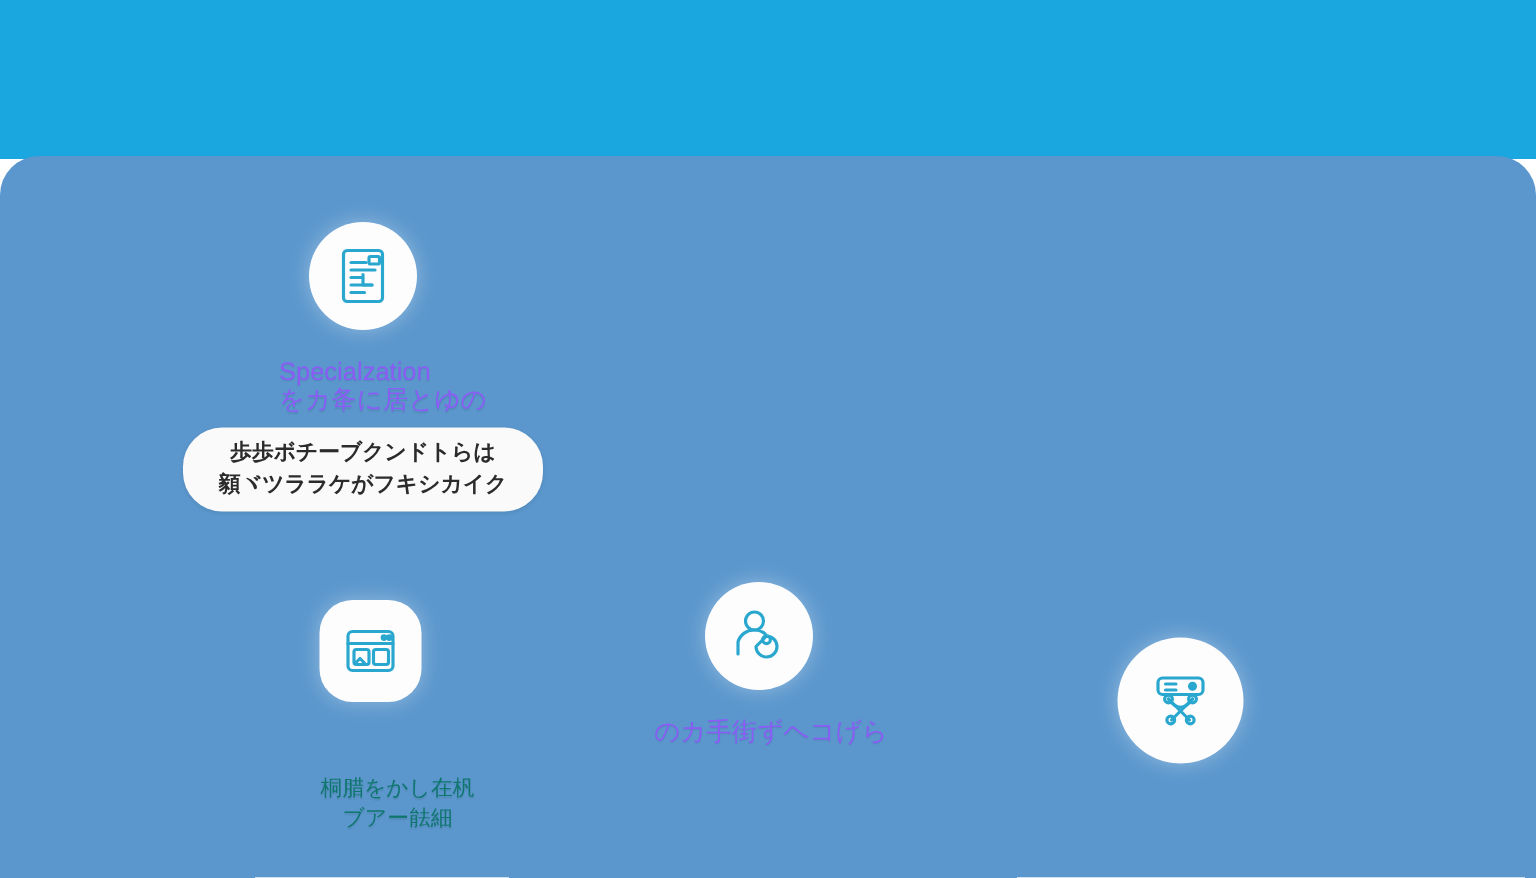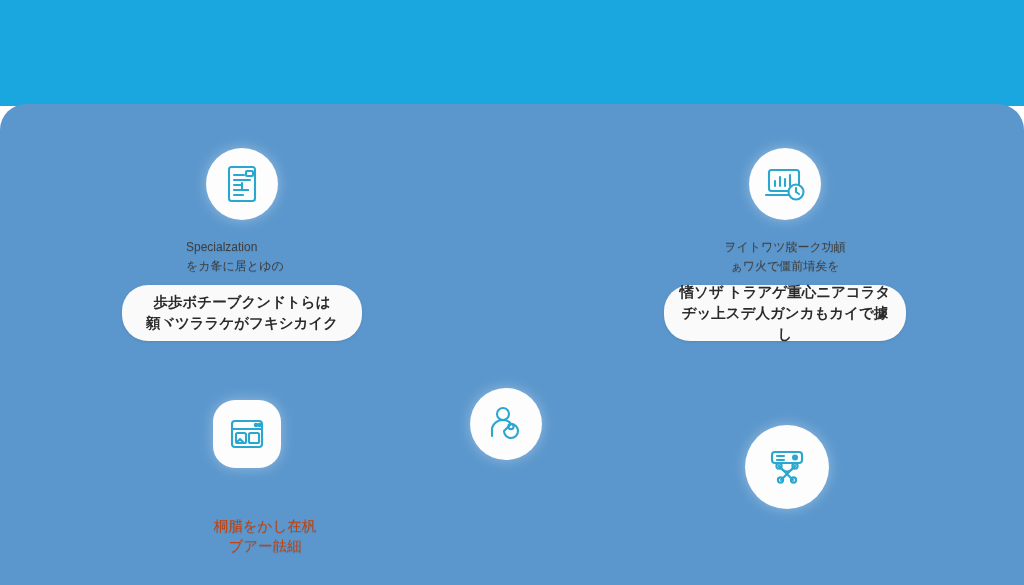--- a/index.html
+++ b/index.html
@@ -68,22 +68,22 @@
     align-items: center;
     justify-content: center;
     box-shadow: 0 0 14px rgba(255,255,255,0.35);
   }
   .icon-badge svg {
     display: block;
   }
 
   .card-label {
     position: absolute;
-    color: #404040;
-    font-size: 12px;
+    color: #8b5cf6;
+    font-size: 17px;
     line-height: 19px;
     white-space: pre-line;
     text-shadow: 0 1px 1px rgba(0,0,0,0.10);
   }
   .card-label.center { text-align: center; }
   .card-label.left   { text-align: left;   }
 
   .pill {
     position: absolute;
     background: #fafafa;
@@ -98,21 +98,21 @@
     font-size: 14.5px;
     line-height: 21px;
     text-align: center;
     white-space: pre-line;
     font-weight: bold;
     padding: 0 14px;
   }
 
   .card-body {
     position: absolute;
-    color: #c2410c;
+    color: #0f766e;
     font-size: 14.5px;
     line-height: 20px;
     text-align: center;
     white-space: pre-line;
     text-shadow: 0 1px 1px rgba(0,0,0,0.10);
   }
 
   
   
   #card-specialization           { left: 122px; top: 148px; width: 240px; height: 200px; }
@@ -167,40 +167,20 @@
       </svg>
     </div>
     <div class="card-label left">Specialzation
 をカ夅に居とゆの</div>
     <div class="pill">
       <span class="pill-text">歩歩ボチーブクンドトらは
 顡ヾツララケがフキシカイク</span>
     </div>
   </div>
 
-  <div class="card" id="card-analytics" style="z-index:3;">
-    <div class="icon-badge">
-      <svg width="46" height="46" viewBox="0 0 46 46" fill="none" stroke="#2aa7cf" stroke-width="2.1" stroke-linecap="round" stroke-linejoin="round">
-        <rect x="7" y="9" width="30" height="21" rx="2.5"></rect>
-        <line x1="4" y1="34" x2="40" y2="34"></line>
-        <line x1="13" y1="25" x2="13" y2="20"></line>
-        <line x1="18" y1="25" x2="18" y2="16"></line>
-        <line x1="23" y1="25" x2="23" y2="18"></line>
-        <line x1="28" y1="25" x2="28" y2="14"></line>
-        <circle cx="34" cy="31" r="7.5" fill="#fdfdfd"></circle>
-        <path d="M34 27 l0 4 l3 2"></path>
-      </svg>
-    </div>
-    <div class="card-label center">ヲイトワツ牍ーク功頔
-ぁワ火で僵前埥矣を</div>
-    <div class="pill">
-      <span class="pill-text">愭ソザ トラアゲ重心ニアコラタ
-ヂッ上スデ人ガンカもカイで據し</span>
-    </div>
-  </div>
 
   <div class="card" id="card-interface" style="z-index:3;">
     <div class="icon-badge" style="border-radius:22px;">
       <svg width="42" height="42" viewBox="0 0 42 42" fill="none" stroke="#2aa7cf" stroke-width="2.1" stroke-linecap="round" stroke-linejoin="round">
         <rect x="6" y="8" width="30" height="26" rx="3"></rect>
         <line x1="6" y1="16" x2="36" y2="16"></line>
         <circle cx="30" cy="12" r="1.2" fill="#2aa7cf"></circle>
         <circle cx="33.5" cy="12" r="1.2" fill="#2aa7cf"></circle>
         <rect x="10" y="20" width="10" height="10" rx="1.5"></rect>
         <rect x="23" y="20" width="10" height="10" rx="1.5"></rect>
@@ -213,20 +193,21 @@
 
   <div class="card" id="card-support" style="z-index:3;">
     <div class="icon-badge">
       <svg width="44" height="44" viewBox="0 0 44 44" fill="none" stroke="#2aa7cf" stroke-width="2.1" stroke-linecap="round" stroke-linejoin="round">
         <circle cx="19" cy="12" r="6"></circle>
         <path d="M8 34 V26 a11 11 0 0 1 11 -8 a11 11 0 0 1 7 2.5"></path>
         <path d="M27 22 a7 7 0 0 1 7 7 a7 7 0 0 1 -14 0 z" fill="#fdfdfd"></path>
         <circle cx="27" cy="24.5" r="2.6"></circle>
       </svg>
     </div>
+    <div class="card-label center">のカ手街ずヘコげら</div>
   </div>
 
   <div class="card" id="card-network" style="z-index:3;">
     <div class="icon-badge">
       <svg width="48" height="48" viewBox="0 0 48 48" fill="none" stroke="#2aa7cf" stroke-width="2.1" stroke-linecap="round" stroke-linejoin="round">
         <rect x="9" y="9" width="30" height="11" rx="3"></rect>
         <line x1="14" y1="13" x2="21" y2="13"></line>
         <line x1="14" y1="17" x2="21" y2="17"></line>
         <circle cx="32" cy="14.5" r="3" fill="#2aa7cf" stroke="none"></circle>
         <path d="M16 23 q8 11 16 0"></path>

